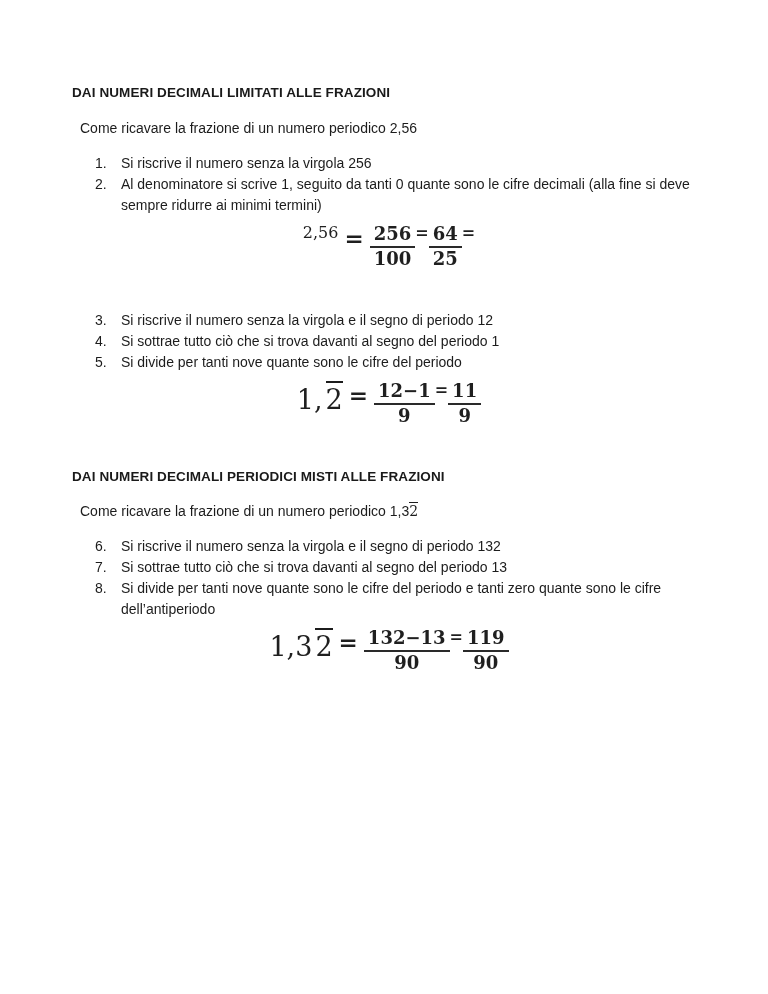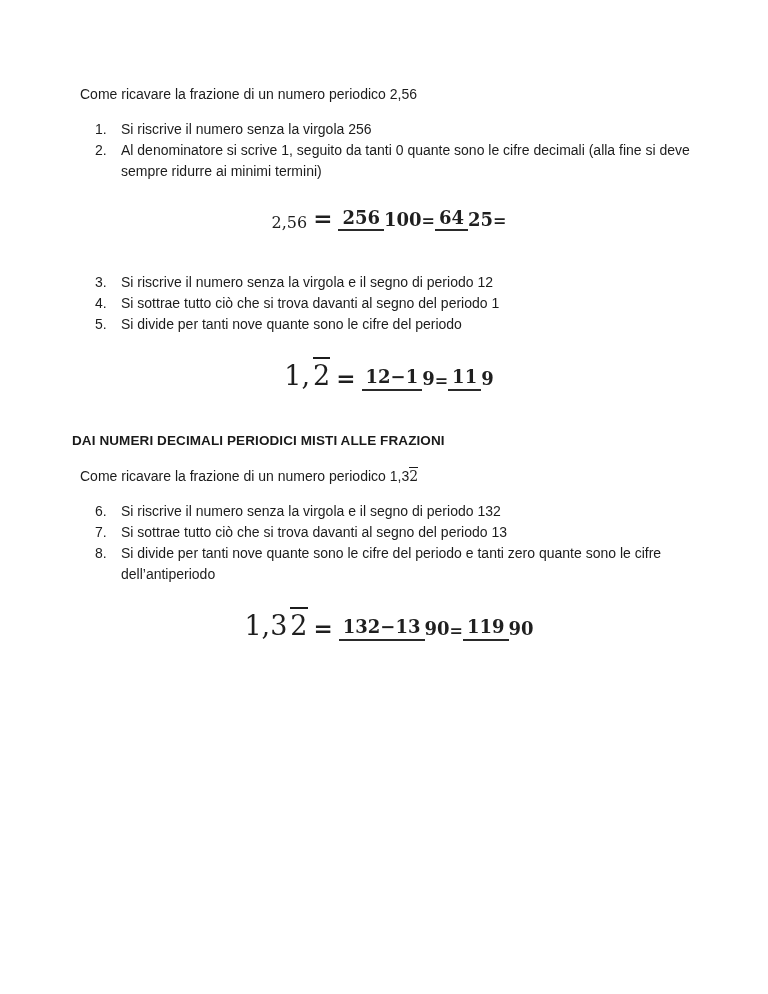--- a/index.html
+++ b/index.html
@@ -41,23 +41,23 @@
   }
   .item-num {
     flex: 0 0 auto;
     min-width: 17px;
     margin-right: 9px;
   }
   .item-text { flex: 1 1 auto; }
   
   .formula {
     display: flex;
-    align-items: flex-end;
+    align-items: flex-start;
     justify-content: center;
-    margin-top: 22px;
+    margin-top: 8px;
     font-family: "DejaVu Serif", "Liberation Serif", serif;
     color: #1f1f1f;
   }
   .f-lhs {
     font-size: 27px;
     line-height: 1.1;
     display: inline-flex;
     align-items: baseline;
   }
   .f-lhs-small { font-size: 16px; }
@@ -68,20 +68,21 @@
   }
   .f-eq-mid {
     font-size: 16px;
     font-weight: 700;
     margin: 0 0px;
     position: relative;
     top: -1px;
   }
   .frac {
     display: inline-flex;
+    flex-direction: column;
     align-items: center;
     font-size: 18px;
     font-weight: 600;
     line-height: 1.15;
   }
   .frac .num {
     border-bottom: 2px solid #2a2a2a;
     padding: 0 4px 1px 4px;
   }
   .frac .den { padding-top: 1px; }
@@ -98,20 +99,21 @@
     margin-left: 3px;
     padding-top: 3px;
   }
 </style>
 </head>
 <body>
 
 <div class="page">
 
   <section class="sec">
+    <h2 class="sec-heading">DAI NUMERI DECIMALI LIMITATI ALLE FRAZIONI</h2>
     <p class="sec-intro"><span>Come ricavare la frazione di un numero periodico 2,56</span></p>
     <ol class="items">
       <li class="item">
         <span class="item-num">1.</span>
         <span class="item-text">Si riscrive il numero senza la virgola 256</span>
       </li>
       <li class="item">
         <span class="item-num">2.</span>
         <span class="item-text">Al  denominatore si scrive 1, seguito da tanti 0 quante sono le cifre decimali (alla fine si deve sempre ridurre ai minimi termini)</span>
       </li>

